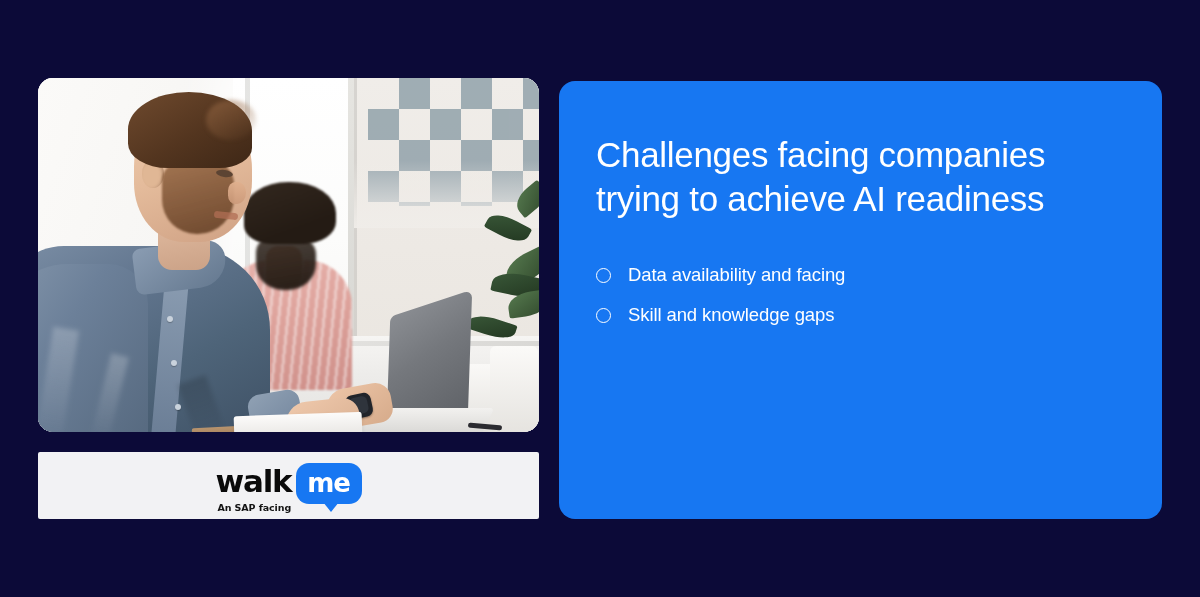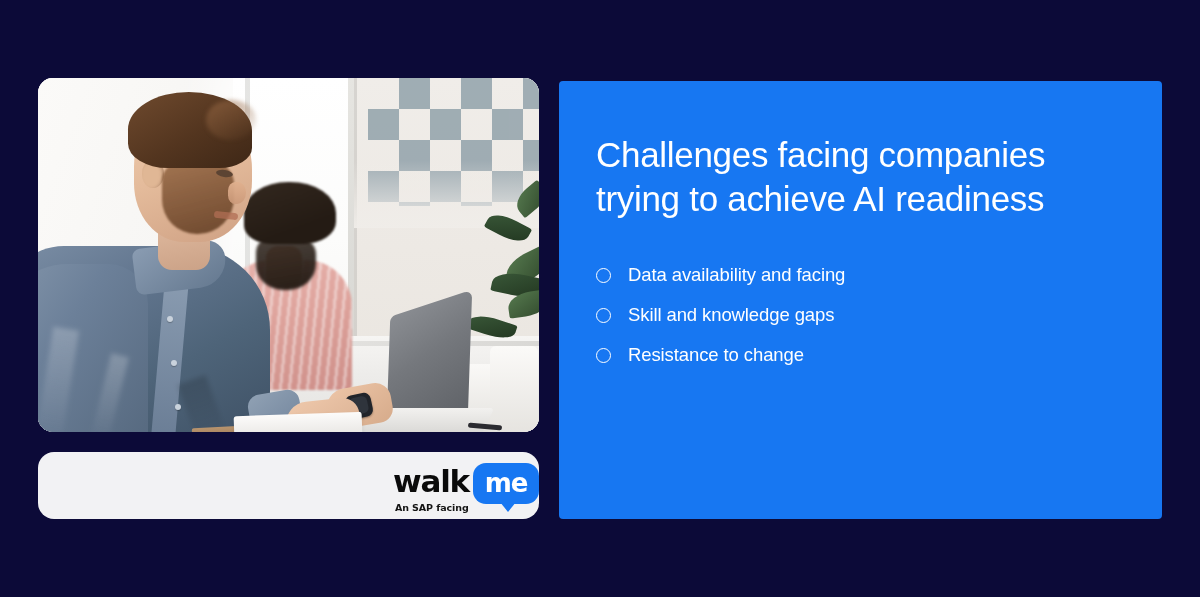--- a/index.html
+++ b/index.html
@@ -411,24 +411,24 @@
   .leaf-light { background: linear-gradient(150deg, #567A4F, #31492C); }
 
   
   .logo-card {
     position: absolute;
     left: 38px;
     top: 452px;
     width: 501px;
     height: 67px;
     background: #F2F2F4;
-    border-radius: 16px;
+    border-radius: 2px;
     display: flex;
     align-items: center;
-    justify-content: flex-end;
+    justify-content: center;
   }
   .logo {
     display: flex;
     align-items: flex-start;
     position: relative;
     transform: translateY(-2px);
   }
   .logo-walk {
     font-family: "DejaVu Sans", sans-serif;
     font-size: 31px;
@@ -481,21 +481,21 @@
   }
 
   
   .blue-panel {
     position: absolute;
     left: 559px;
     top: 81px;
     width: 603px;
     height: 438px;
     background: #1777F2;
-    border-radius: 4px;
+    border-radius: 16px;
     padding: 52px 36px 0 37px;
   }
 
   .panel-title {
     font-family: "Liberation Sans", sans-serif;
     font-size: 35px;
     font-weight: 400;
     line-height: 1.26;
     color: #FFFFFF;
     letter-spacing: -0.3px;
@@ -618,20 +618,16 @@
 
     <ul class="bullet-list">
       <li class="bullet-item">
         <span class="bullet-marker"></span>
         <span class="bullet-text">Data availability and facing</span>
       </li>
       <li class="bullet-item">
         <span class="bullet-marker"></span>
         <span class="bullet-text">Skill and knowledge gaps</span>
       </li>
-      <li class="bullet-item">
-        <span class="bullet-marker"></span>
-        <span class="bullet-text">Resistance to change</span>
-      </li>
     </ul>
   </div>
 
 </div>
 
 </body></html>

